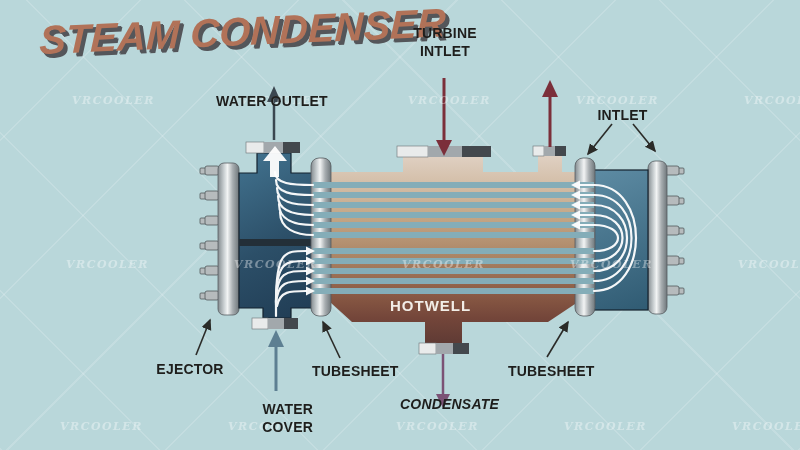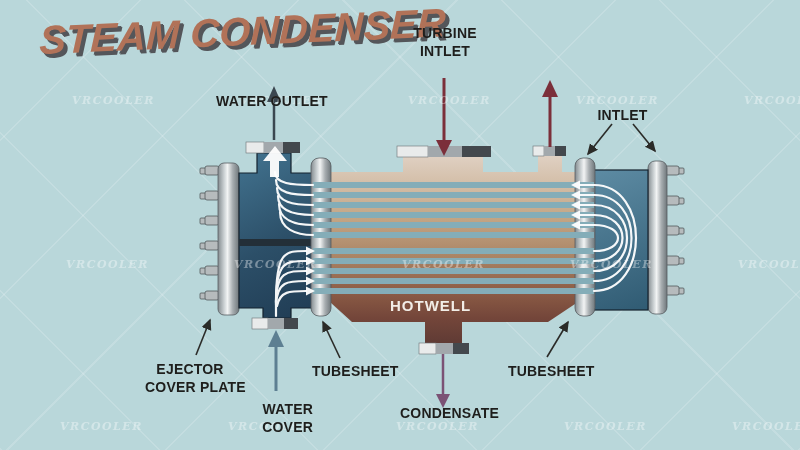--- a/index.html
+++ b/index.html
@@ -262,36 +262,35 @@
     <div>INTLET</div>
   </div>
 
 
   <div class="lbl" style="left:585px;top:106px;width:75px;">
     <div>INTLET</div>
   </div>
 
   <div class="lbl" style="left:145px;top:360px;width:90px;">
     <div>EJECTOR</div>
-    <div>COVER PLATE</div>
   </div>
 
   <div class="lbl" style="left:243px;top:400px;width:70px;text-align:right;">
     <div>WATER</div>
     <div>COVER</div>
   </div>
 
   <div class="lbl" style="left:312px;top:362px;width:80px;">
     <div>TUBESHEET</div>
   </div>
 
   <div class="lbl" style="left:508px;top:362px;width:80px;">
     <div>TUBESHEET</div>
   </div>
 
   <div class="lbl" id="lbl-hotwell" style="left:390px;top:297px;width:80px;">
     <div>HOTWELL</div>
   </div>
 
-  <div class="lbl" style="left:400px;top:404px;width:92px;">
+  <div class="lbl" style="left:400px;top:395px;width:92px;font-style:italic;">
     <div>CONDENSATE</div>
   </div>
 </div>
 
 </body></html>

